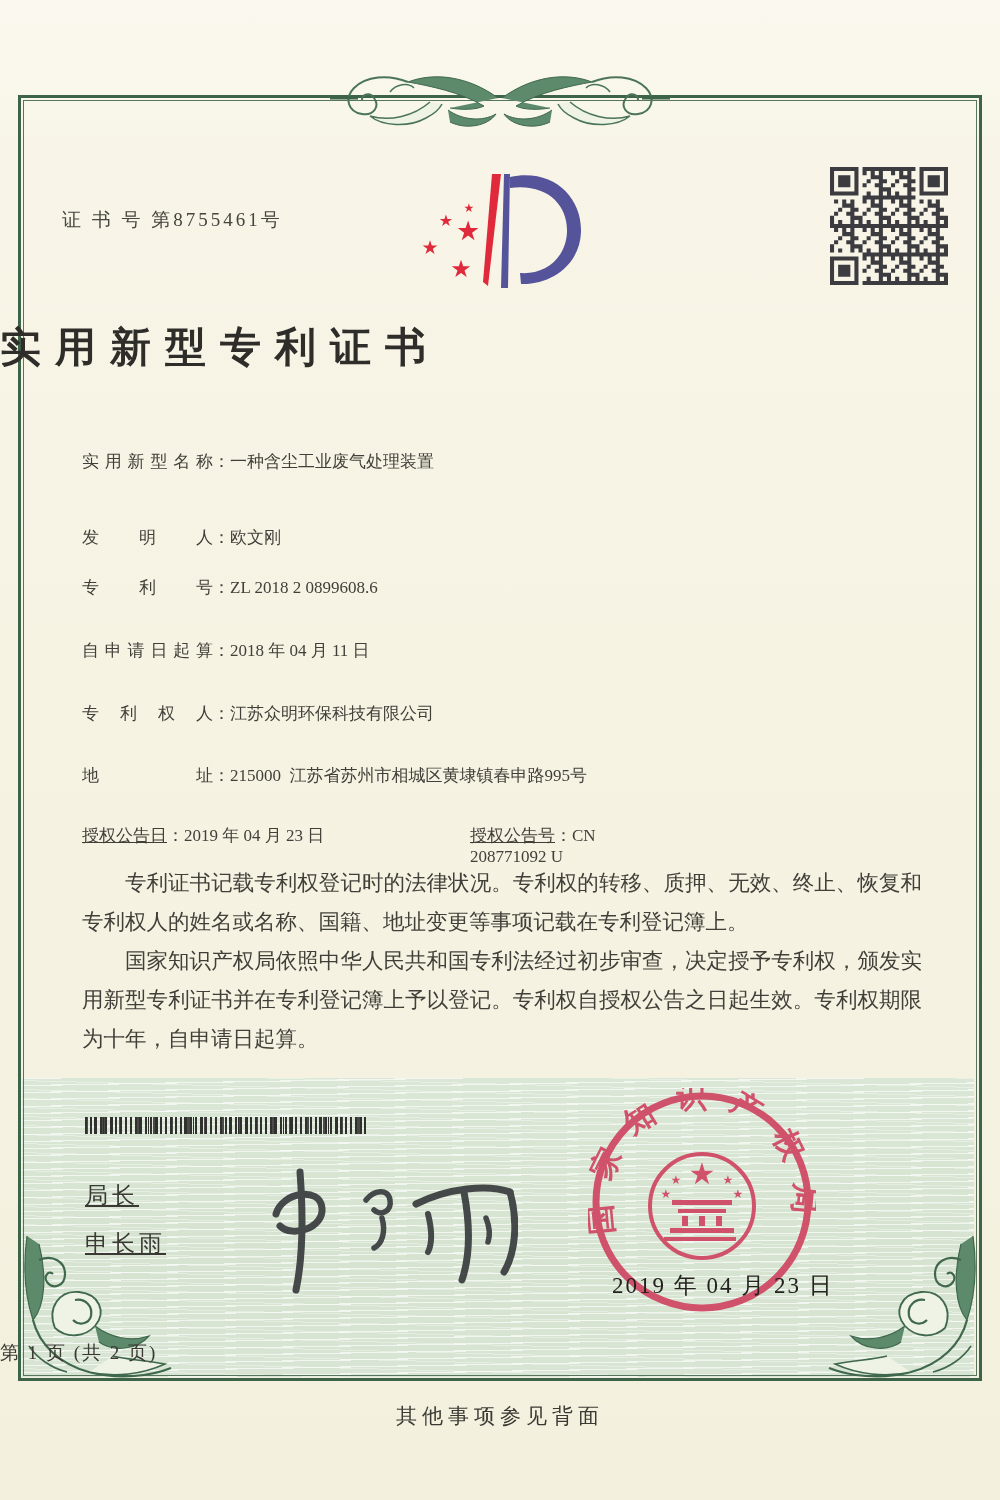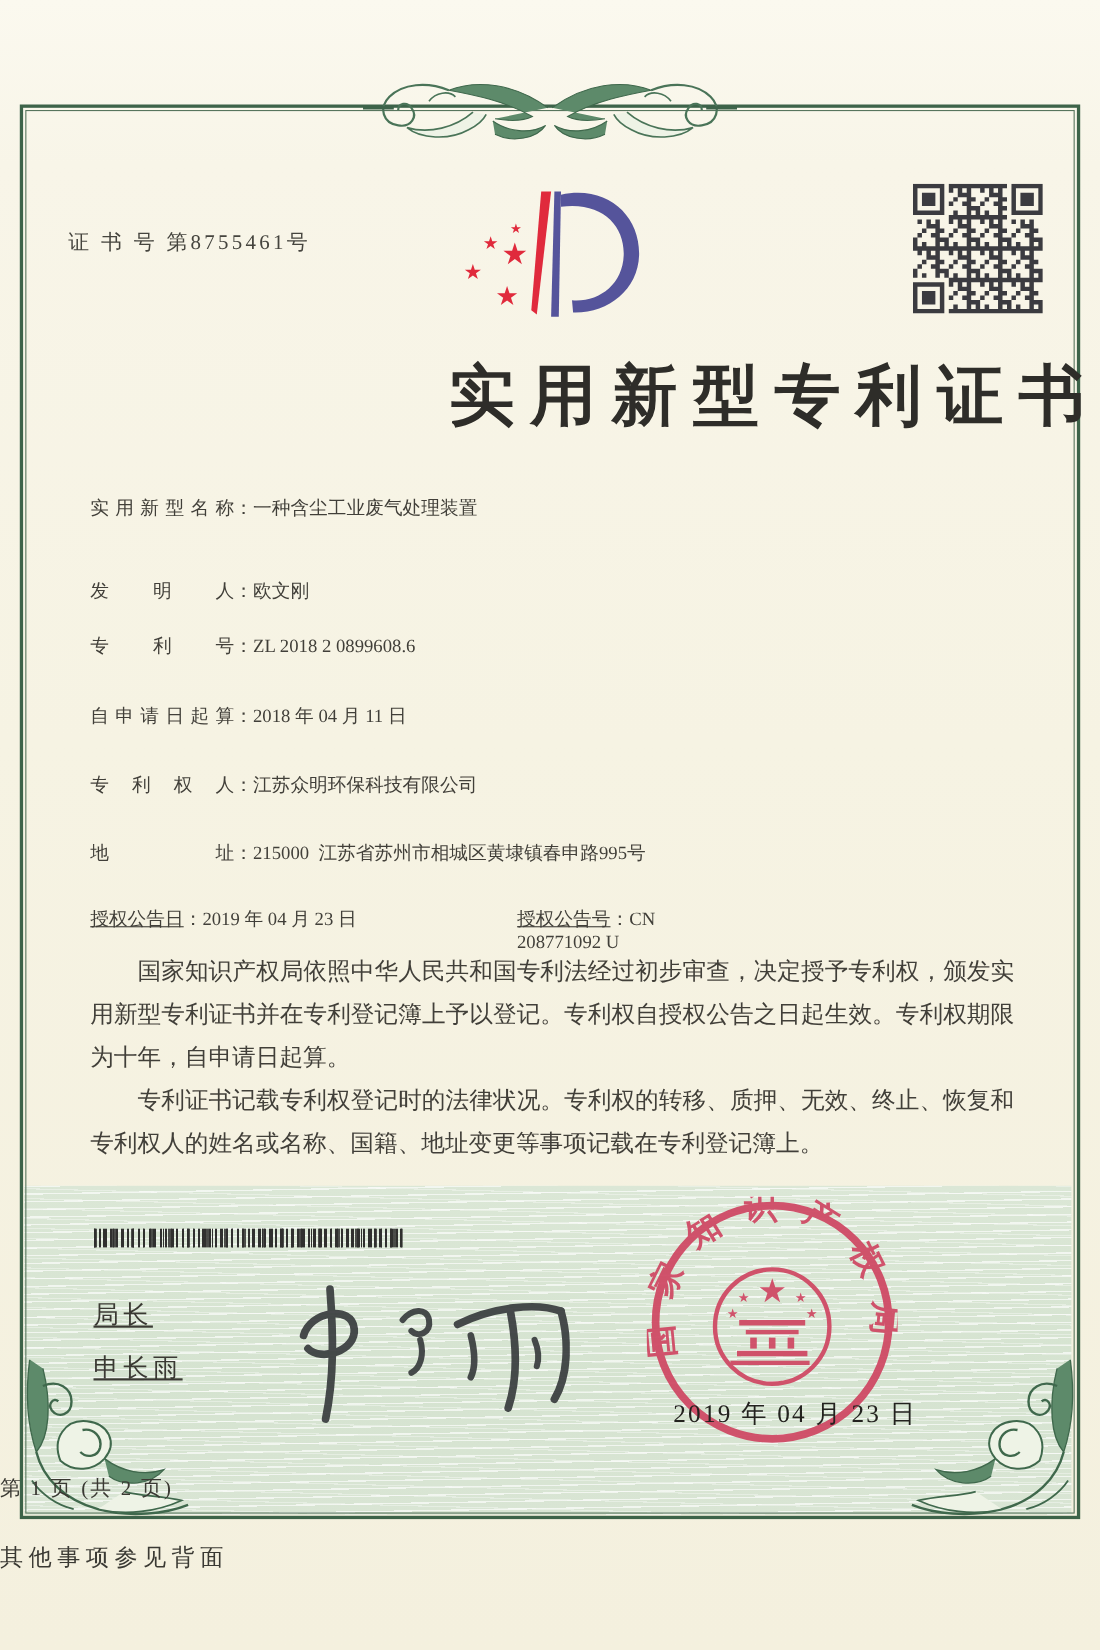--- a/index.html
+++ b/index.html
@@ -16,21 +16,21 @@
   
   .band{
     position:absolute;left:22px;top:1078px;width:952px;height:299px;z-index:1;
     background:
       repeating-linear-gradient(179deg, rgba(255,255,255,.65) 0 1.2px, rgba(255,255,255,0) 1.2px 7px),
       repeating-linear-gradient(181.5deg, rgba(255,255,255,.35) 0 1px, rgba(255,255,255,0) 1px 9px),
       linear-gradient(180deg,#dbe7d6 0%,#d5e3d0 60%,#d9e5d4 100%);
   }
   
   .certno{position:absolute;left:62px;top:165px;font-size:19px;letter-spacing:3px;color:#45443e;z-index:10;margin-top:42px;}
-  .title{position:absolute;left:0;top:320px;width:100%;text-align:right;font-size:60px;font-weight:bold;letter-spacing:14px;color:#2e2d29;z-index:10;}
+  .title{position:absolute;left:0;top:320px;width:100%;text-align:left;font-size:41px;font-weight:bold;letter-spacing:14px;color:#2e2d29;z-index:10;}
   .fields{position:absolute;left:82px;top:0;width:860px;z-index:10;}
   .frow{position:absolute;left:0;font-size:17px;white-space:nowrap;color:#413f39;}
   .label{display:inline-block;width:131px;text-align:justify;text-align-last:justify;}
   .label5{display:inline-block;text-decoration:underline;}
   .val{white-space:pre-wrap;}
   .grant2{position:absolute;left:388px;top:0;}
   .paras{position:absolute;left:82px;top:864px;width:840px;z-index:10;font-size:21.5px;line-height:39px;text-align:justify;color:#413f39;}
   .paras p{margin:0;text-indent:2em;}
   
   .barcode{
@@ -40,21 +40,21 @@
       repeating-linear-gradient(90deg,#30302f 0 1px,rgba(0,0,0,0) 1px 9px),
       repeating-linear-gradient(90deg,rgba(48,48,47,.85) 0 3px,rgba(0,0,0,0) 3px 17px);
   }
   .officer{position:absolute;left:85px;top:1180px;z-index:10;font-size:23px;letter-spacing:4px;color:#3a3933;}
   .officer div{margin-bottom:17px;text-decoration:underline;}
   .sig{position:absolute;left:248px;top:1152px;z-index:11;}
   
   .seal{position:absolute;left:588px;top:1088px;width:228px;height:228px;z-index:12;opacity:.93;}
   .sealdate{position:absolute;left:612px;top:1270px;z-index:13;font-size:23px;letter-spacing:2px;color:#23221f;white-space:pre;}
   .pageno{position:absolute;left:0;top:1340px;width:100%;font-size:19px;letter-spacing:2px;z-index:10;color:#3a3933;}
-  .backnote{position:absolute;left:0;top:1402px;width:100%;font-size:21px;letter-spacing:5px;z-index:10;color:#3a3933;}
+  .backnote{position:absolute;left:0;top:1402px;width:100%;text-align:center;font-size:21px;letter-spacing:5px;z-index:10;color:#3a3933;}
   
   .logo{position:absolute;left:400px;top:162px;z-index:10;}
   .qr{position:absolute;left:830px;top:167px;z-index:10;}
   .orn-top{position:absolute;left:330px;top:58px;z-index:6;}
   .orn-bl{position:absolute;left:19px;top:1236px;z-index:6;}
   .orn-br{position:absolute;right:19px;top:1236px;z-index:6;transform:scaleX(-1);}
 </style>
 </head>
 <body>
 
@@ -147,22 +147,22 @@
     </div>
     <div class="frow" style="top:824px">
       <span class="label5">授权公告日</span><span>：</span><span class="val">2019 年 04 月 23 日</span>
       <span class="grant2">
         <span class="label5">授权公告号</span><span>：</span><span class="val">CN 208771092 U</span>
       </span>
     </div>
   </div>
 
   <div class="paras">
+    <p>专利证书记载专利权登记时的法律状况。专利权的转移、质押、无效、终止、恢复和专利权人的姓名或名称、国籍、地址变更等事项记载在专利登记簿上。</p>
     <p>国家知识产权局依照中华人民共和国专利法经过初步审查，决定授予专利权，颁发实用新型专利证书并在专利登记簿上予以登记。专利权自授权公告之日起生效。专利权期限为十年，自申请日起算。</p>
-    <p>专利证书记载专利权登记时的法律状况。专利权的转移、质押、无效、终止、恢复和专利权人的姓名或名称、国籍、地址变更等事项记载在专利登记簿上。</p>
   </div>
 
   <div class="barcode"></div>
 
   <div class="officer">
     <div>局长</div>
     <div>申长雨</div>
   </div>
 
   <svg class="sig" width="270" height="150" viewBox="0 0 270 150">

